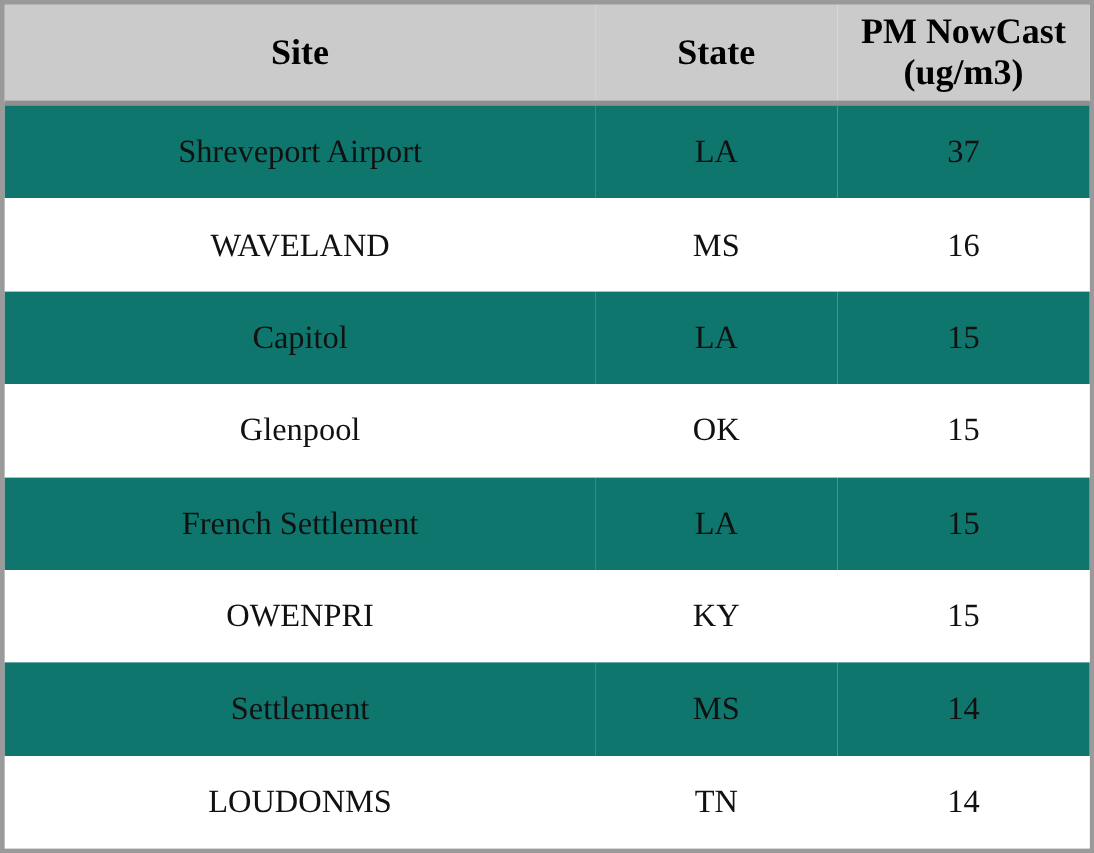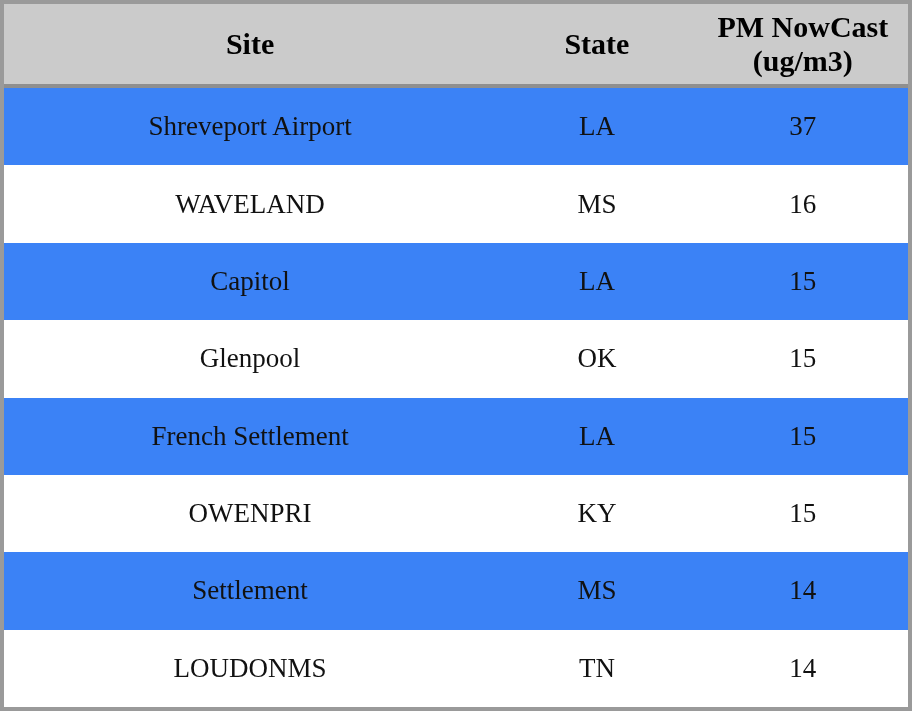--- a/index.html
+++ b/index.html
@@ -44,21 +44,21 @@
   tbody td {
     font-family: "Liberation Serif", serif;
     font-size: 27px;
     color: #111111;
     text-align: center;
     vertical-align: middle;
     padding: 4px 4px;
     height: 58px;
     border: none;
   }
-  tbody tr.odd td { background: #3b82f6; }
+  tbody tr.odd td { background: #0f766e; }
   tbody tr.even td { background: #ffffff; }
 </style>
 </head>
 <body>
 
 <div class="table-wrap">
   <table class="data-table">
     <thead>
       <tr>
         <th class="col-site">Site</th>

